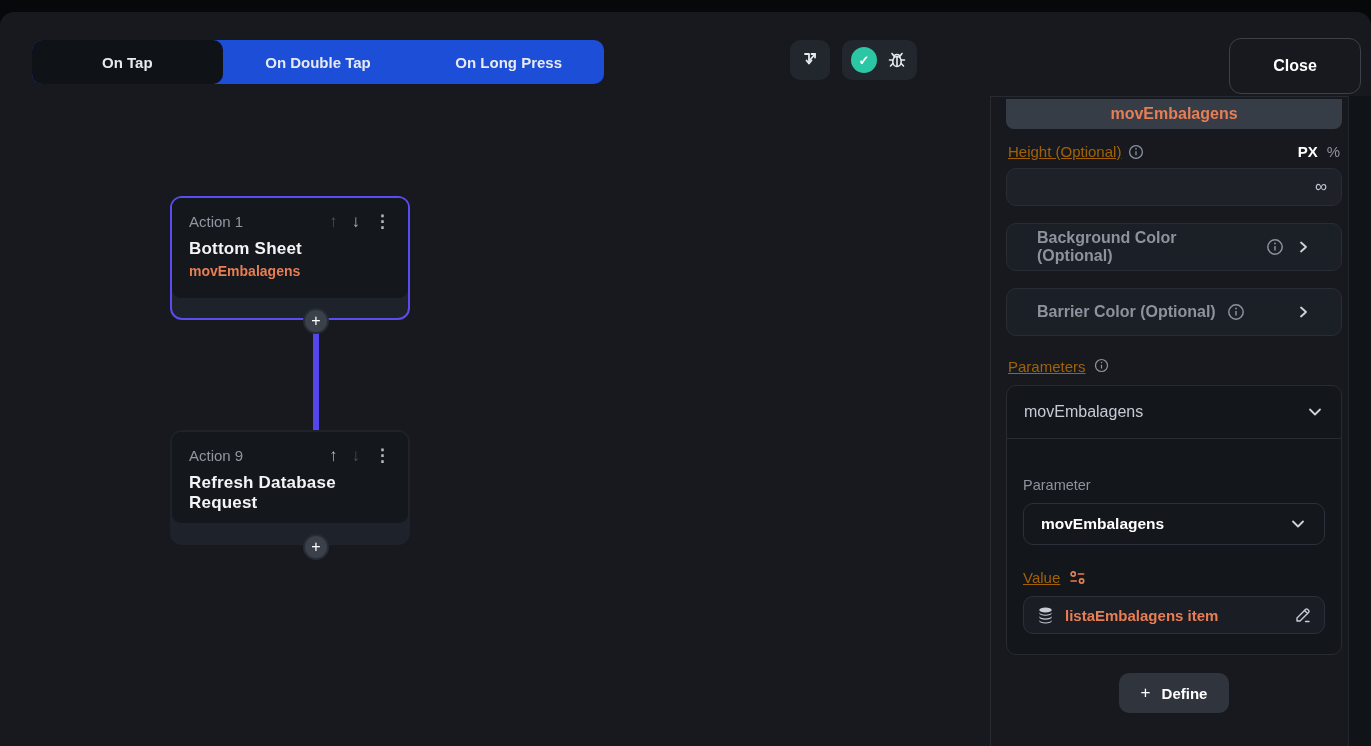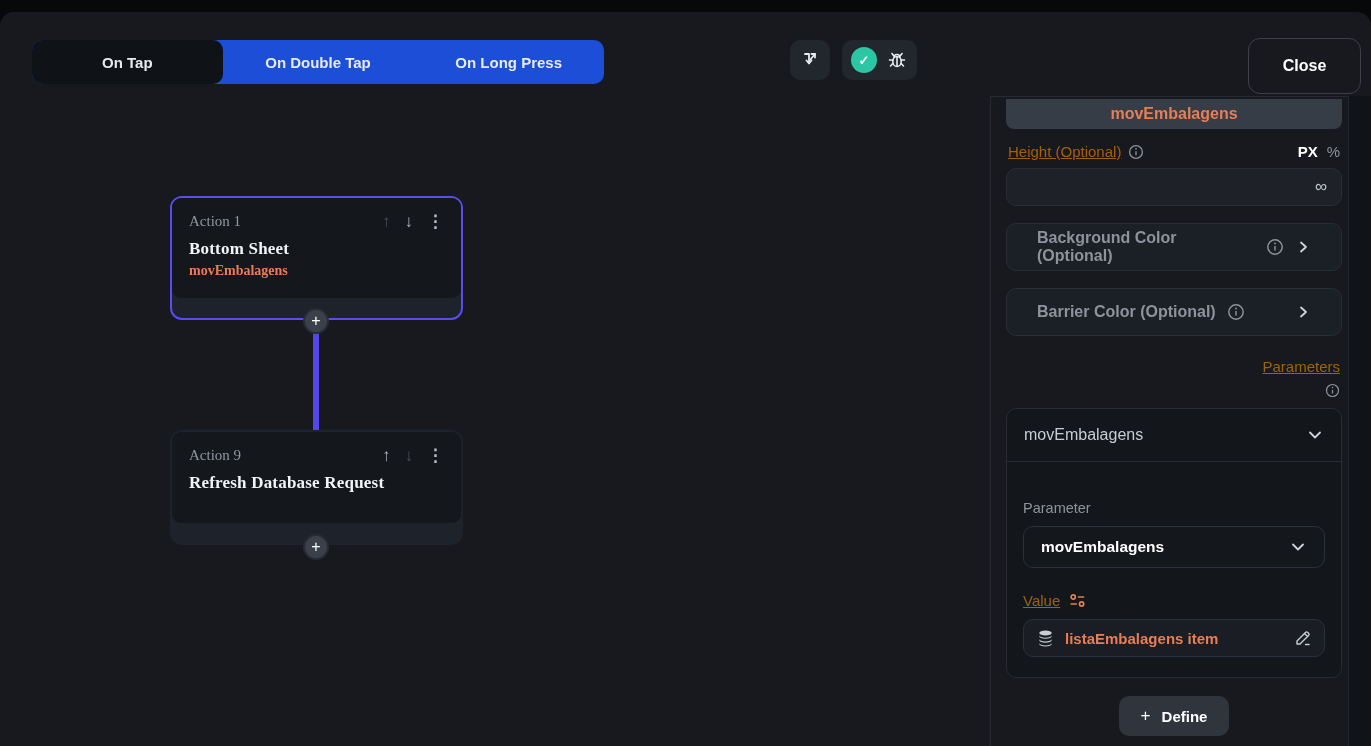--- a/index.html
+++ b/index.html
@@ -16,29 +16,29 @@
          color:#e7eaee; font-size:15px; font-weight:700; border-radius:10px; cursor:pointer; }
   .tab.selected { background:#0f1216; }
 
   .icon-btn { position:absolute; top:28px; width:40px; height:40px; background:#22262d;
               border-radius:10px; display:flex; align-items:center; justify-content:center; cursor:pointer; }
   .icon-group { position:absolute; left:842px; top:28px; height:40px; padding:0 9px;
                 background:#22262d; border-radius:10px; display:flex; align-items:center; gap:9px; }
   .check-circle { width:26px; height:26px; border-radius:50%; background:#2bc7a4;
                   color:#ffffff; font-size:13px; font-weight:700;
                   display:flex; align-items:center; justify-content:center; }
-  .close-btn { position:absolute; right:10px; top:26px; width:113px; height:56px;
+  .close-btn { position:absolute; right:10px; top:26px; width:132px; height:56px;
                border:1.5px solid #3c4148; border-radius:12px; background:transparent;
                color:#ffffff; font-size:16px; font-weight:700; display:flex;
                align-items:center; justify-content:center; cursor:pointer; }
 
   
   .connector { position:absolute; left:313px; top:308px; width:6px; height:116px; background:#5347ec; }
-  .node { position:absolute; left:170px; width:293px; background:#1e222a;
-          border:2px solid transparent; border-radius:12px;font-family:Liberation Serif, serif; }
+  .node { position:absolute; left:170px; width:240px; background:#1e222a;
+          border:2px solid transparent; border-radius:12px; }
   .node.selected { border-color:#5a4cf0; }
   .node-1 { top:184px; height:124px; }
   .node-2 { top:418px; height:115px; }
   .node-body { position:absolute; left:0; right:0; top:0; bottom:20px;
                background:#14171c; border-radius:9px; padding:13px 17px; }
   .node-head { display:flex; align-items:center; }
   .node-index { color:#9097a1; font-size:15px; }
   .node-icons { margin-left:auto; display:flex; align-items:center; gap:14px; }
   .arrow { font-size:17px; cursor:pointer; }
   .arrow.bright { color:#aeb5bf; }
@@ -68,21 +68,21 @@
   .unit-px { color:#ffffff; font-weight:700; font-size:15px; cursor:pointer; }
   .unit-pct { color:#8d939d; font-size:15px; cursor:pointer; }
   .height-input { height:38px; background:#1e2128; border:1px solid #282d35; border-radius:10px;
                   display:flex; align-items:center; justify-content:flex-end; padding:0 14px;
                   color:#c2c8d0; font-size:17px; cursor:text; }
   .opt-row { height:48px; margin-top:17px; background:#1b1f26; border:1px solid #282d35;
              border-radius:10px; display:flex; align-items:center; gap:11px;
              padding:0 30px; cursor:pointer; }
   .opt-label { color:#8d939d; font-size:16px; font-weight:700; }
   .ml-auto { margin-left:auto; }
-  .params-label-row { margin:22px 2px 10px; display:flex; align-items:flex-end; gap:8px;flex-direction:column; }
+  .params-label-row { margin:22px 2px 10px; display:flex; align-items:flex-start; gap:8px; }
   .params-card { border:1px solid #272c34; border-radius:10px; background:#13161b; }
   .params-header { height:53px; display:flex; align-items:center; padding:0 17px;
                    color:#c6ccd4; font-size:16px; border-bottom:1px solid #272c34; cursor:pointer; }
   .params-body { padding:16px 16px 20px; }
   .type-label { margin-top:10px; color:#f4f6f8; font-size:15px; font-weight:700; }
   .param-label { margin-top:22px; color:#8d939d; font-size:14.5px; }
   .param-select { margin-top:10px; height:42px; background:#14171c; border:1px solid #2b313b;
                   border-radius:10px; display:flex; align-items:center; padding:0 17px;
                   color:#ffffff; font-size:15.5px; font-weight:700; cursor:pointer; }
   .value-label-row { margin-top:24px; display:flex; align-items:center; gap:9px; }

